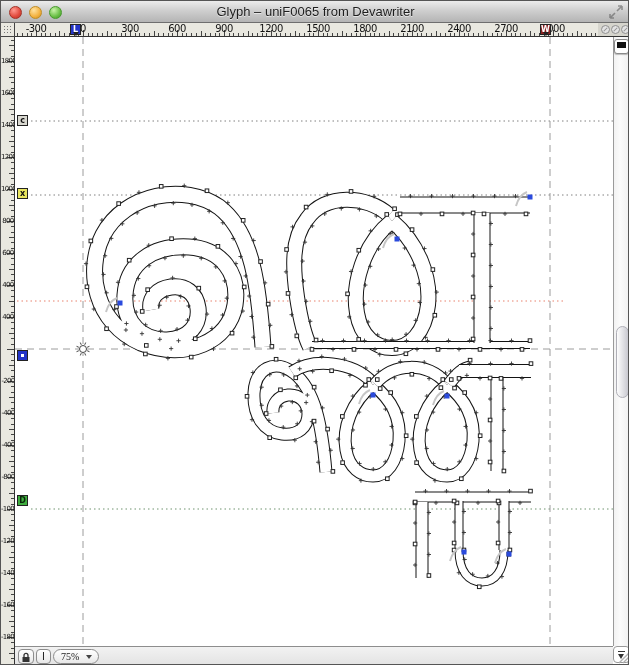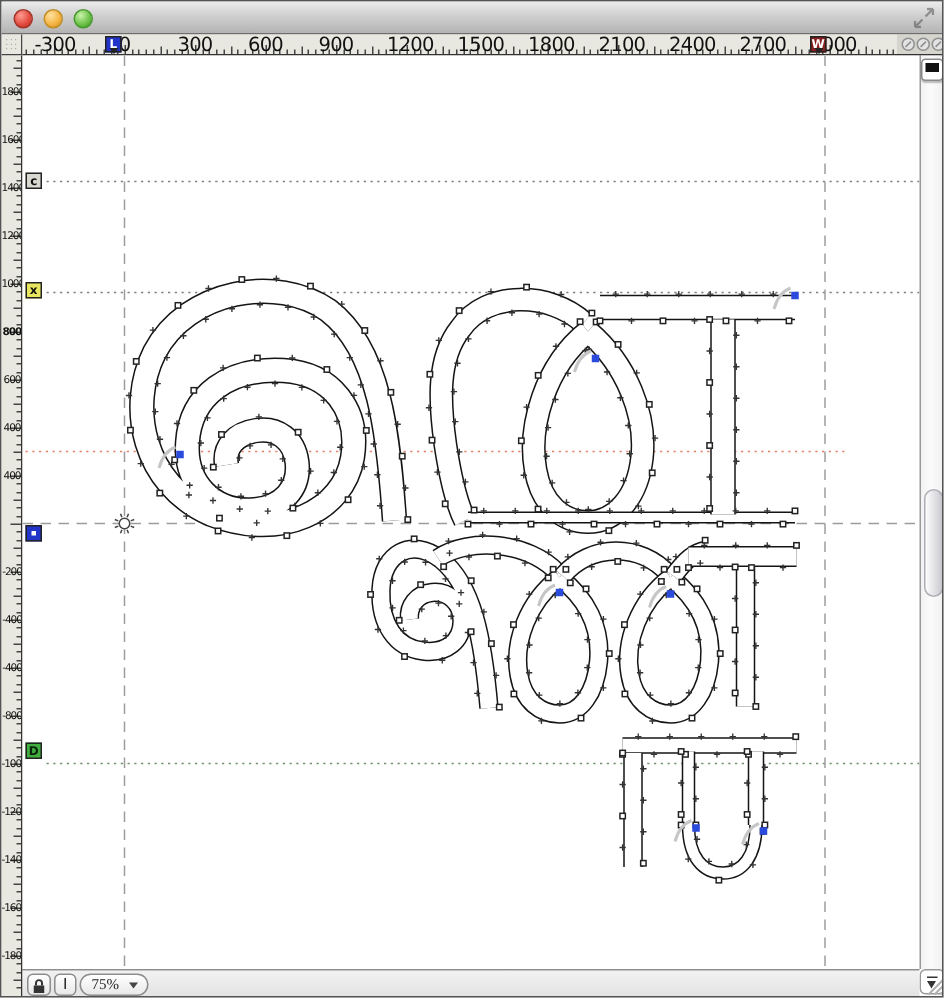--- a/index.html
+++ b/index.html
@@ -30,21 +30,21 @@
     background:#e9e8e0;border-right:1px solid #444;border-bottom:1px solid #444;
   }
   .corner-box .dots{position:absolute;inset:2px;
     background-image:radial-gradient(#777 22%,transparent 26%);
     background-size:3px 3px;}
   .hruler{
     position:absolute;left:14px;top:22px;width:583px;height:14px;
     background:#e9e8e0;border-bottom:1px solid #333;overflow:hidden;
   }
   .hruler .lbl{position:absolute;top:0;width:26px;margin-left:-13px;text-align:center;
-    font-size:13px;letter-spacing:-0.5px;color:#111;font-family:"DejaVu Sans",sans-serif;}
+    font-size:10px;letter-spacing:-0.5px;color:#111;font-family:"DejaVu Sans",sans-serif;}
   .hruler .tick{position:absolute;bottom:0;width:1px;background:#444;}
   .hruler-cap{
     position:absolute;left:597px;top:22px;width:32px;height:14px;
     background:#d6d5cd;border-bottom:1px solid #333;
   }
   .circ-btn{position:absolute;top:2px;width:9px;height:9px;border-radius:50%;
     border:1px solid #8f8f8f;background:#e3e3e3;}
   .circ-btn::after{content:"";position:absolute;left:1px;top:3px;width:5px;height:1px;
     background:#8f8f8f;transform:rotate(-45deg);}
   .vruler{
@@ -100,20 +100,21 @@
 </style>
 </head>
 <body>
 
 <div class="window">
 
   <div class="titlebar">
     <div class="traffic t-close"></div>
     <div class="traffic t-min"></div>
     <div class="traffic t-zoom"></div>
+    <div class="title-text">Glyph – uniF0065 from Devawriter</div>
     <svg class="grow-icon" viewBox="0 0 14 14">
       <path d="M8,6 L13,1 M13,1 L9,1 M13,1 L13,5" stroke="#555" stroke-width="1.6" fill="none"></path>
       <path d="M6,8 L1,13 M1,13 L5,13 M1,13 L1,9" stroke="#555" stroke-width="1.6" fill="none"></path>
     </svg>
   </div>
 
   <div class="corner-box">
       <div class="dots"></div>
     </div>
 
@@ -382,21 +383,21 @@
       <div class="tick" style="top: 605.333px; width: 3px;"></div>
       <div class="tick" style="top: 610.667px; width: 3px;"></div>
       <div class="tick" style="top: 616px; width: 5px;"></div>
       <div class="tick" style="top: 621.333px; width: 3px;"></div>
       <div class="tick" style="top: 626.667px; width: 3px;"></div>
       <div class="lbl" style="top: 20px;">1800</div>
       <div class="lbl" style="top: 52px;">1600</div>
       <div class="lbl" style="top: 84px;">1400</div>
       <div class="lbl" style="top: 116px;">1200</div>
       <div class="lbl" style="top: 148px;">1000</div>
-      <div class="lbl" style="top: 180px; font-weight: bold;">800</div>
+      <div class="lbl" style="top: 180px;">800</div>
       <div class="lbl" style="top: 212px;">600</div>
       <div class="lbl" style="top: 244px;">400</div>
       <div class="lbl" style="top: 276px;">400</div>
       <div class="lbl" style="top: 340px;">-200</div>
       <div class="lbl" style="top: 372px;">-400</div>
       <div class="lbl" style="top: 404px;">-400</div>
       <div class="lbl" style="top: 436px;">-800</div>
       <div class="lbl" style="top: 468px;">-1000</div>
       <div class="lbl" style="top: 500px;">-1200</div>
       <div class="lbl" style="top: 532px;">-1400</div>

